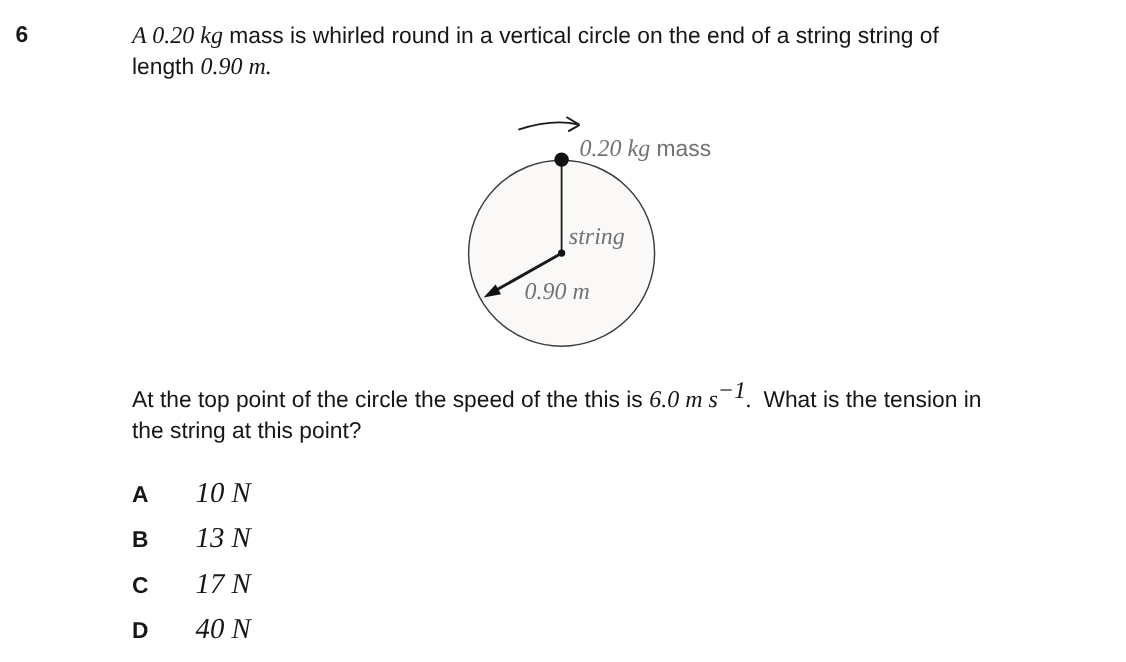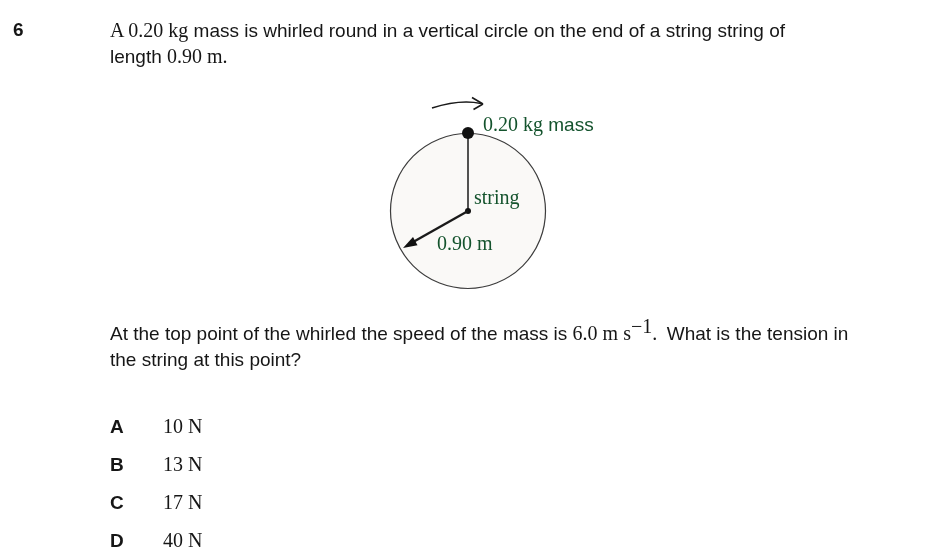--- a/index.html
+++ b/index.html
@@ -5,21 +5,21 @@
   html, body { margin: 0; padding: 0; background: #ffffff; }
   #page {
     position: relative;
     width: 938px;
     height: 552px;
     background: #ffffff;
     color: #161616;
     overflow: hidden;
   }
   .sans  { font-family: "Liberation Sans", sans-serif; }
-  .serif { font-family: "Liberation Serif", serif; }
+  .serif { font-family: "Liberation Serif", serif; font-style: italic; }
 
   .abs { position: absolute; white-space: nowrap; }
 
   #qnum {
     left: 13px; top: 19px;
     font-size: 19px; font-weight: bold;
   }
 
   .textline {
     position: absolute;
@@ -41,40 +41,40 @@
     line-height: 0;
   }
 
   
   #diagram-svg { position: absolute; left: 380px; top: 90px; }
 
   .dia-label {
     position: absolute;
     white-space: nowrap;
     font-size: 20px;
-    color: #14532d;
+    color: #737373;
   }
   #mass-label   { left: 483px; top: 113px; }
   #string-label { left: 474px; top: 163px; margin-top: 23px; }
   #radius-label { left: 437px; top: 232px; }
 
   
   .option-row {
     position: absolute;
     left: 110px;
     display: flex;
     align-items: baseline;
   }
   .option-letter {
     display: inline-block;
     width: 53px;
     font-size: 19px;
     font-weight: bold;
   }
-  .option-value { font-size: 20px; margin-top: 17px; }
+  .option-value { font-size: 24px; }
   #option-a { top: 398px; }
   #option-b { top: 436px; }
   #option-c { top: 474px; }
   #option-d { top: 512px; }
 </style>
 </head>
 <body>
 
 <div id="page">
 
@@ -108,21 +108,21 @@
     </g>
   </svg>
 
   <div id="mass-label" class="dia-label">
     <span class="serif">0.20 kg</span><span class="sans" style="font-size:19px;"> mass</span>
   </div>
   <div id="string-label" class="dia-label serif">string</div>
   <div id="radius-label" class="dia-label serif">0.90 m</div>
 
   <div id="body-line-1" class="textline sans">
-    <span>At the top point of the whirled the speed of the mass is </span><span class="serif">6.0 m s</span><sup class="serif">−1</sup><span class="serif">.</span><span> What is the tension in</span>
+    <span>At the top point of the circle the speed of the this is </span><span class="serif">6.0 m s</span><sup class="serif">−1</sup><span class="serif">.</span><span> What is the tension in</span>
   </div>
   <div id="body-line-2" class="textline sans">the string at this point?</div>
 
   <div id="option-a" class="option-row">
     <span class="option-letter sans">A</span>
     <span class="option-value serif">10 N</span>
   </div>
   <div id="option-b" class="option-row">
     <span class="option-letter sans">B</span>
     <span class="option-value serif">13 N</span>

